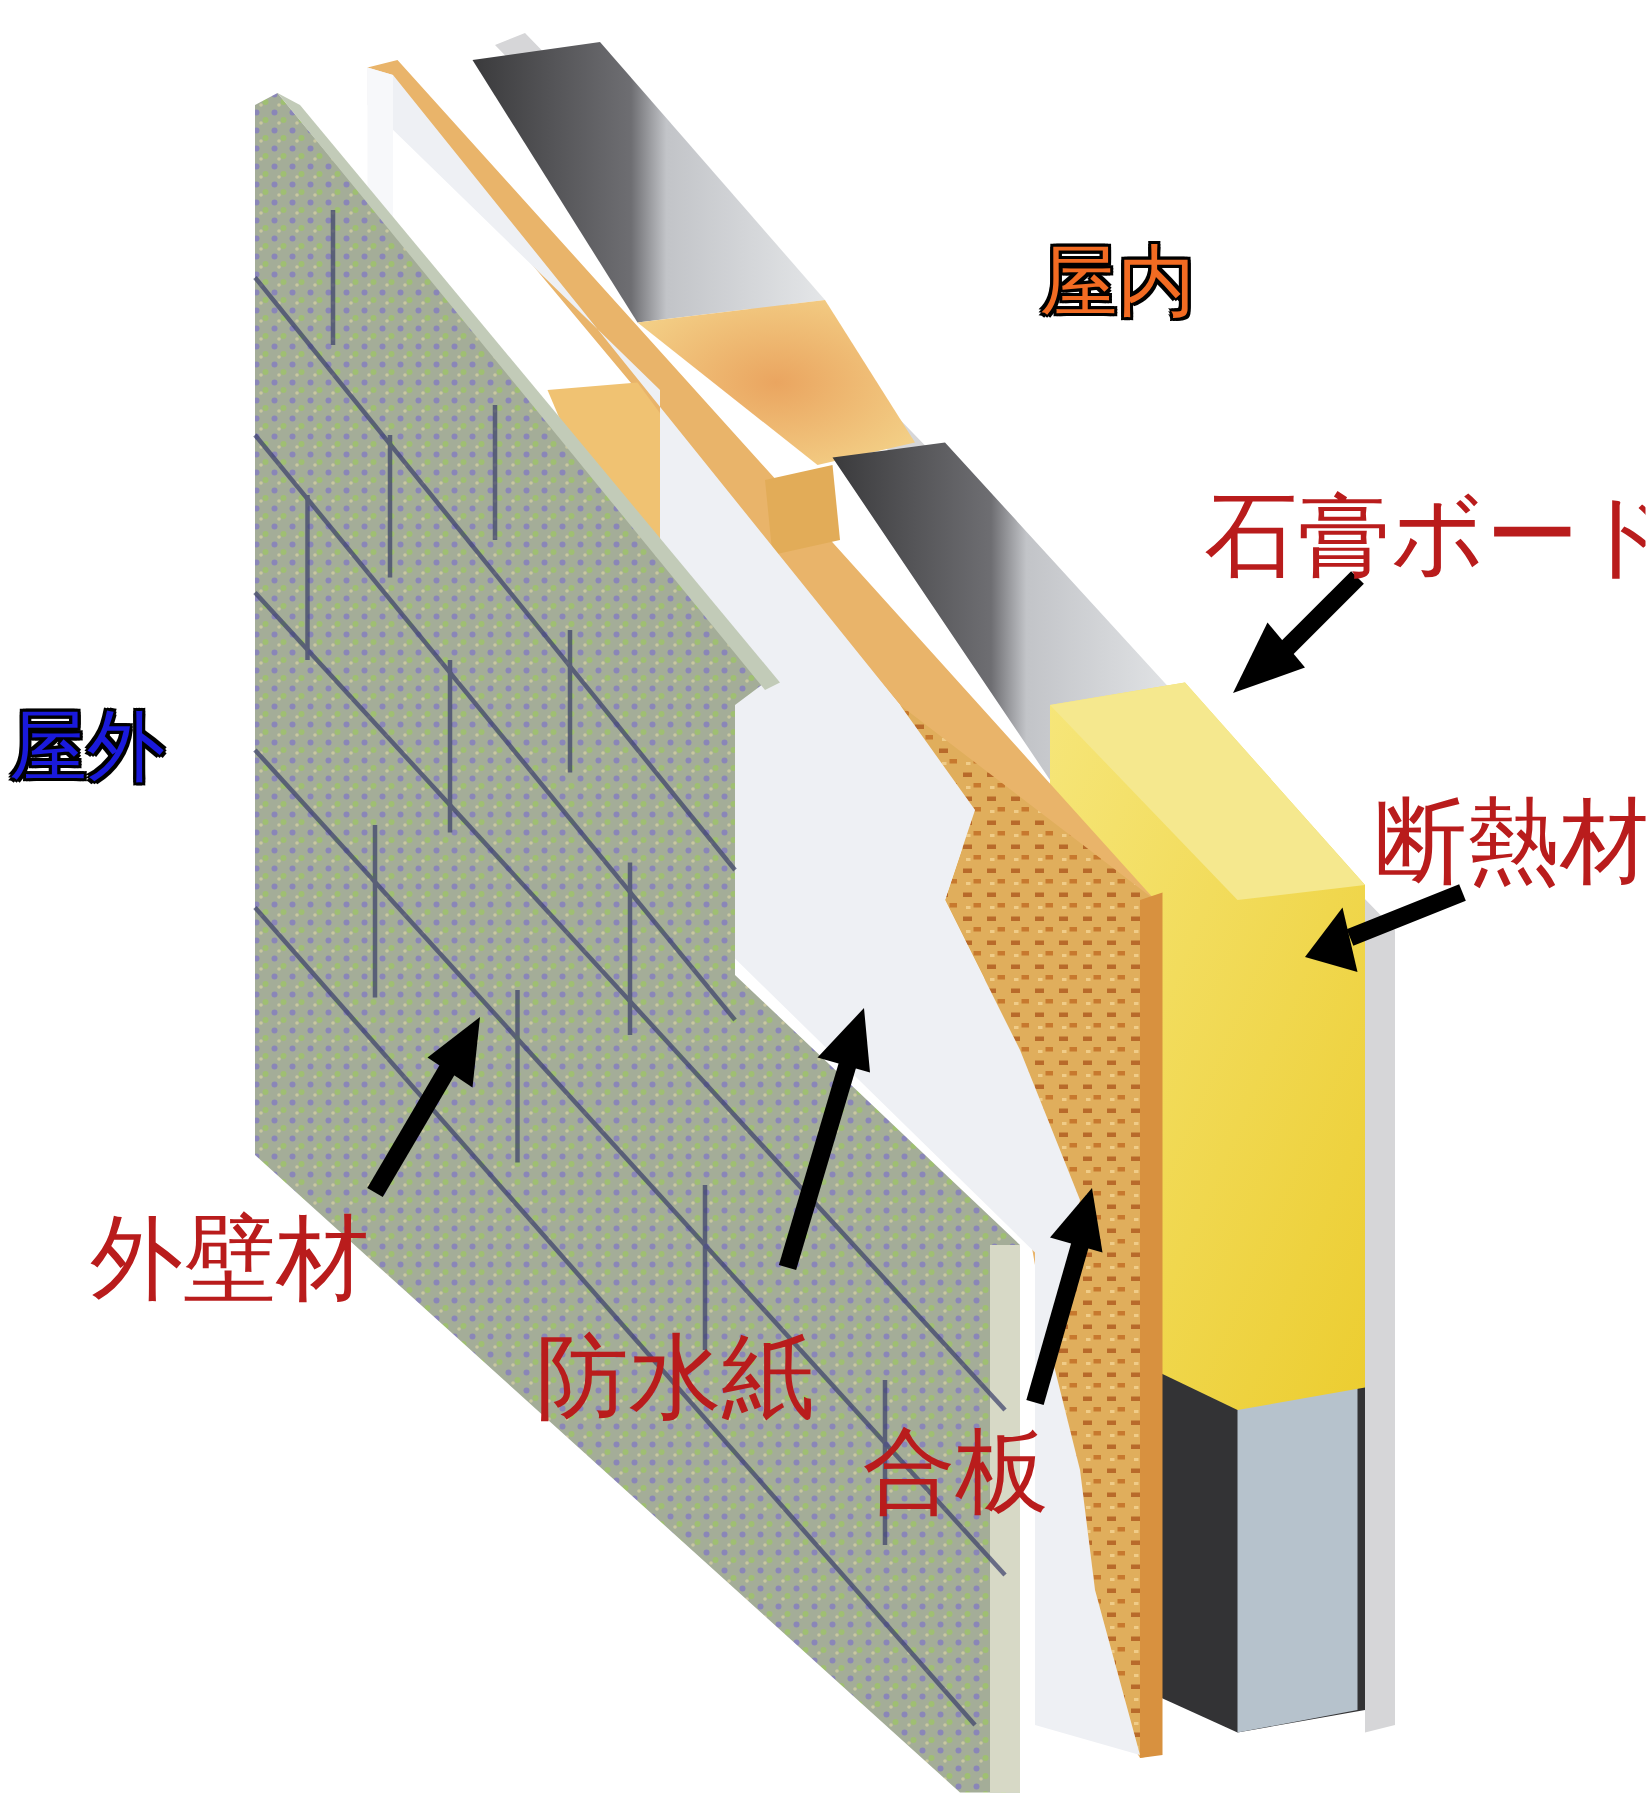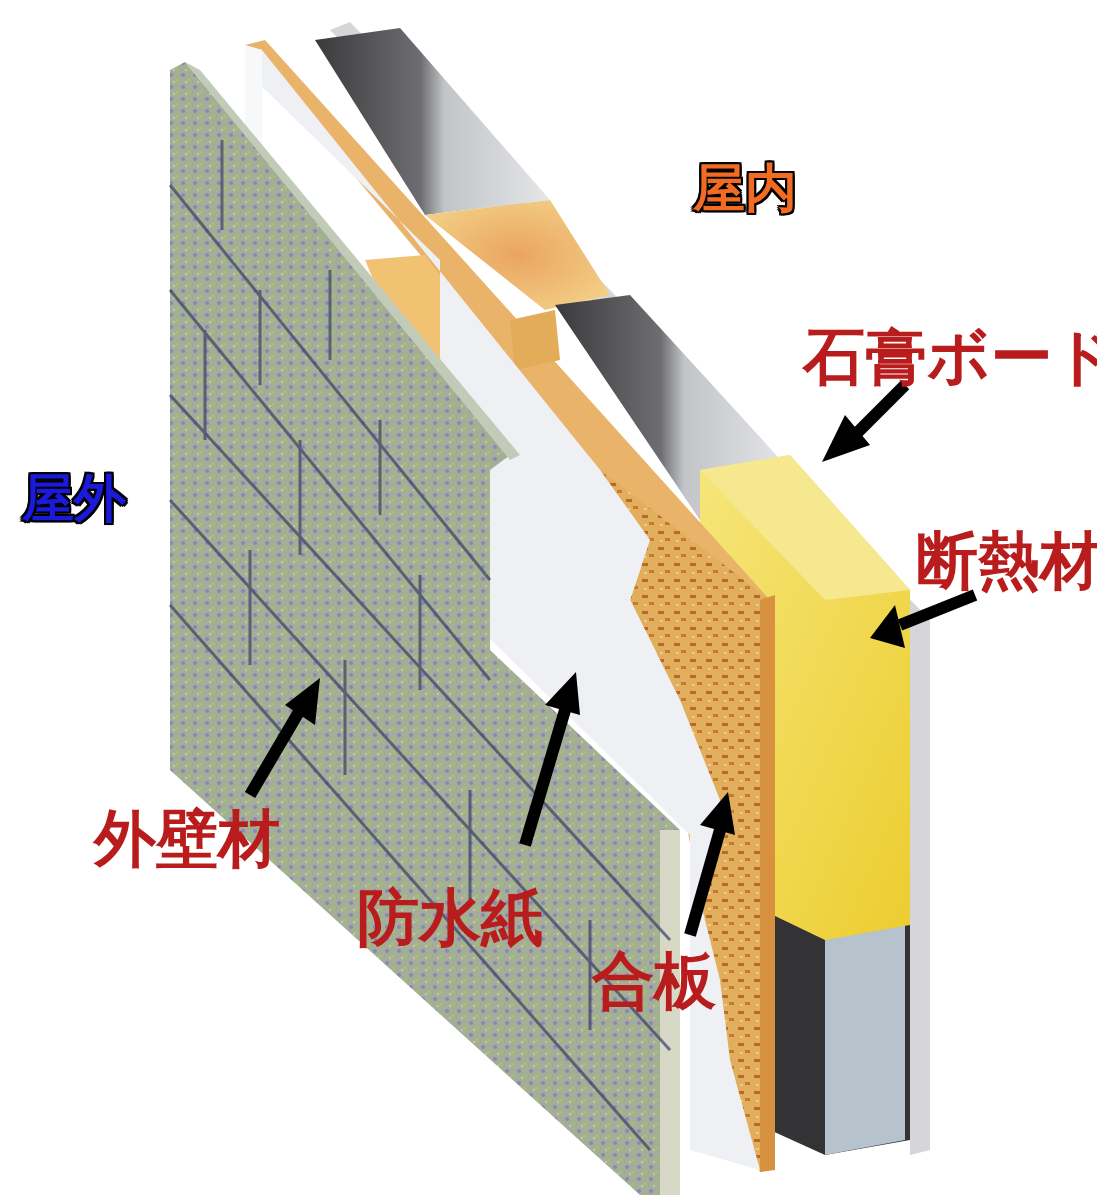--- a/index.html
+++ b/index.html
@@ -1,19 +1,19 @@
 <!DOCTYPE html>
 <html><head>
 <meta charset="utf-8">
 <style>
   html, body { margin: 0; padding: 0; background: #ffffff; }
   body { width: 1097px; height: 1200px; position: relative; overflow: hidden;
          font-family: "DejaVu Sans", sans-serif; }
   #diagram { position: absolute; left: 0; top: 0; width: 1097px; height: 1200px; }
-  .label { position: absolute; font-weight: bold; line-height: 1; white-space: nowrap;
+  .label { position: absolute; font-weight: normal; line-height: 1; white-space: nowrap;
            font-family: "DejaVu Sans", sans-serif; }
   .label-black { color: #b91c1c; font-size: 62px; }
   .label-side { font-size: 52px;
     text-shadow: -2px -2px 0 #000, 2px -2px 0 #000, -2px 2px 0 #000, 2px 2px 0 #000,
                  0 -2px 0 #000, 0 2px 0 #000, -2px 0 0 #000, 2px 0 0 #000; }
 </style>
 </head>
 <body>
 
 <svg id="diagram" viewBox="0 0 1097 1200" xmlns="http://www.w3.org/2000/svg">
@@ -124,19 +124,19 @@
         <polygon points="576,672 545,705 580,715" stroke="none"></polygon>
       </g>
     <g>
         <line x1="690" y1="935" x2="720" y2="830"></line>
         <polygon points="728,792 700,825 735,835" stroke="none"></polygon>
       </g>
   </g>
 </svg>
 
 <div class="label label-side" style="left:693px; top:162px; color:#f26b22;">屋内</div>
-<div class="label label-side" style="left:6px; top:472px; color:#1a1adc;margin-left:16px;">屋外</div>
+<div class="label label-side" style="left:6px; top:472px; color:#1a1adc;">屋外</div>
 
 <div class="label label-black" style="left:803px; top:326px;">石膏ボード</div>
 <div class="label label-black" style="left:916px; top:530px;">断熱材</div>
-<div class="label label-black" style="left:94px; top:808px;">外壁材</div>
+<div class="label label-black" style="left:60px; top:808px;">外壁材</div>
 <div class="label label-black" style="left:357px; top:887px;">防水紙</div>
-<div class="label label-black" style="left:592px; top:950px;">合板</div>
+<div class="label label-black" style="left:575px; top:950px;">合板</div>
 
 </body></html>

